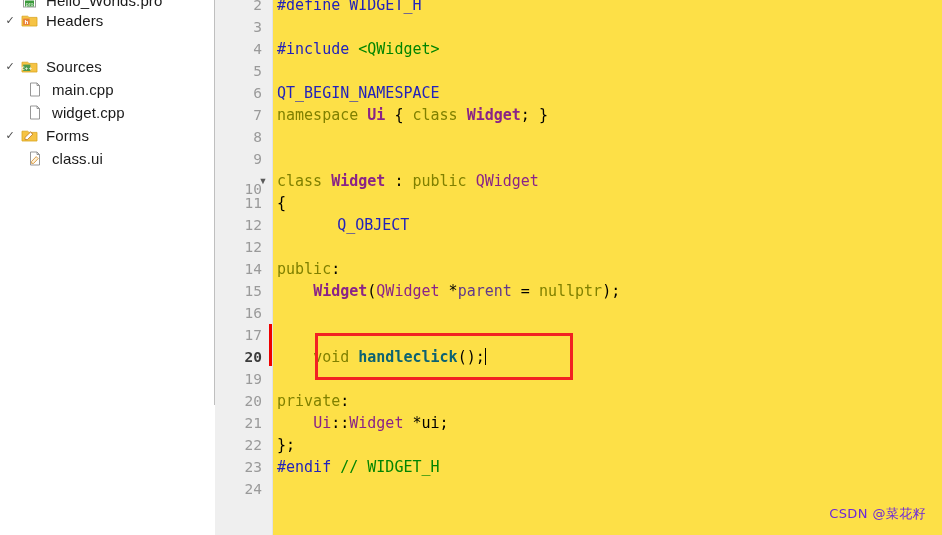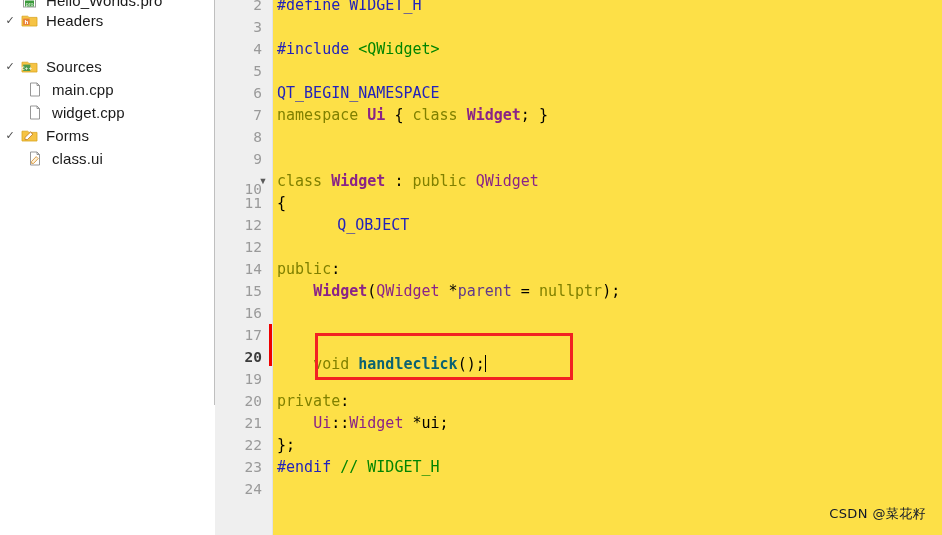--- a/index.html
+++ b/index.html
@@ -169,21 +169,21 @@
     background: transparent;
     pointer-events: none;
   }
 
   
   #watermark {
     position: absolute;
     right: 16px;
     bottom: 12px;
     font-size: 13px;
-    color: #0f172a;
+    color: #6d28d9;
     font-family: "DejaVu Sans", sans-serif;
     letter-spacing: 0.4px;
     white-space: nowrap;
   }
 
   
   .ic { display:block; }
 </style>
 </head>
 <body>
@@ -332,21 +332,21 @@
 
       <div class="code-line" style="top:236px;"></div>
 
       <div class="code-line" style="top:258px;"><span class="t-kw">public</span><span class="t-plain">:</span></div>
 
       <div class="code-line" style="top:280px;"><span class="t-plain">    </span><span class="t-typeb">Widget</span><span class="t-plain">(</span><span class="t-type">QWidget</span><span class="t-plain"> *</span><span class="t-var">parent</span><span class="t-plain"> = </span><span class="t-kw">nullptr</span><span class="t-plain">);</span></div>
 
 
       <div class="code-line" style="top:324px;"></div>
 
-      <div class="code-line" style="top:346px;margin-top:7px;"><span class="t-plain">    </span><span class="t-kw">void</span><span class="t-plain"> </span><span class="t-fn">handleclick</span><span class="t-plain">();</span><span class="caret"></span></div>
+      <div class="code-line" style="top:346px;"><span class="t-plain">    </span><span class="t-kw">void</span><span class="t-plain"> </span><span class="t-fn">handleclick</span><span class="t-plain">();</span><span class="caret"></span></div>
 
       <div class="code-line" style="top:368px;"></div>
 
       <div class="code-line" style="top:390px;"><span class="t-kw">private</span><span class="t-plain">:</span></div>
 
       <div class="code-line" style="top:412px;"><span class="t-plain">    </span><span class="t-type">Ui</span><span class="t-plain">::</span><span class="t-type">Widget</span><span class="t-plain"> *</span><span class="t-plain">ui;</span></div>
 
       <div class="code-line" style="top:434px;"><span class="t-plain">};</span></div>
 
       <div class="code-line" style="top:456px;"><span class="t-pp">#endif</span><span class="t-plain"> </span><span class="t-cmt">// WIDGET_H</span></div>

